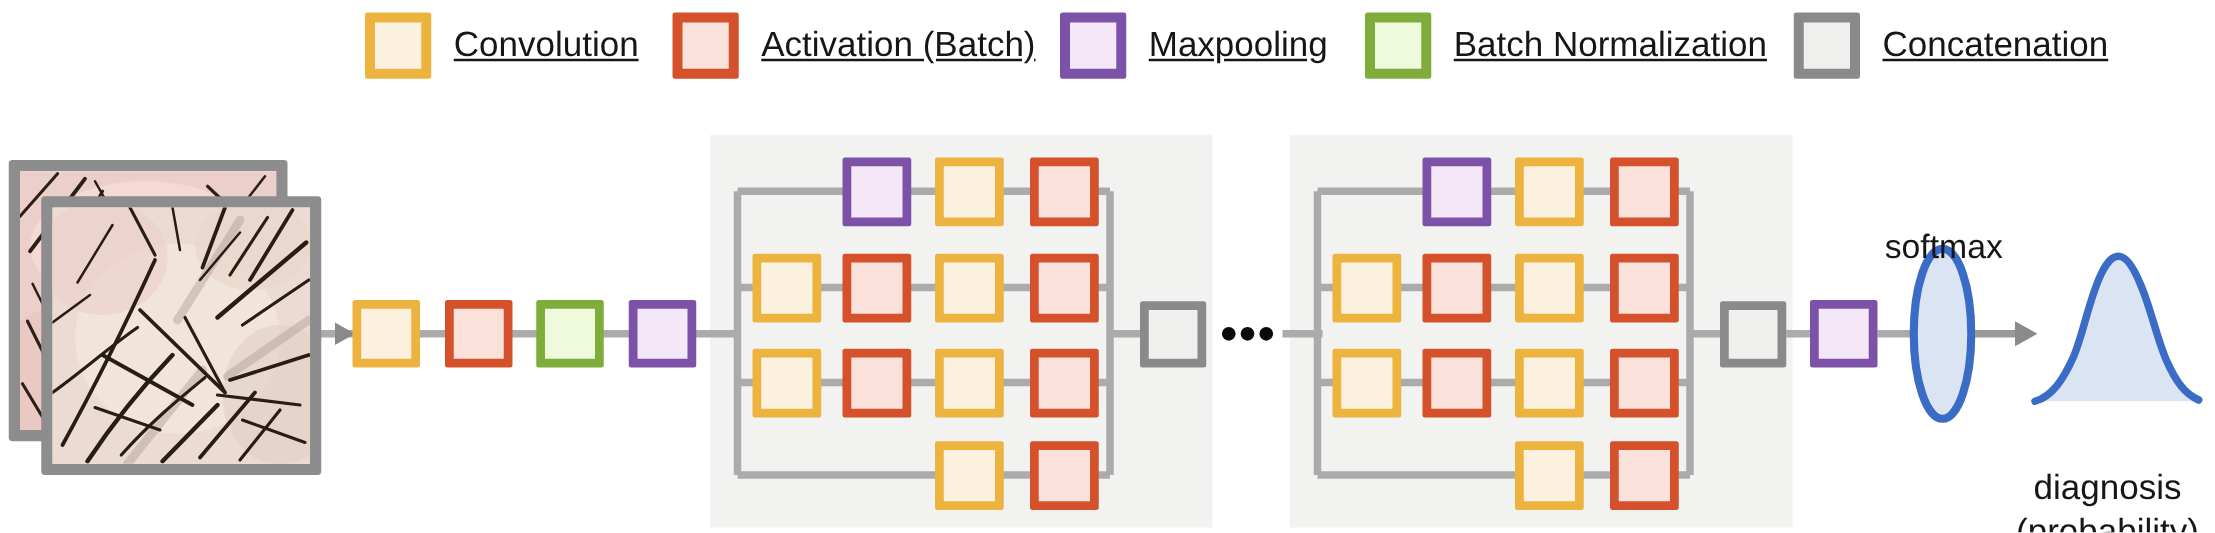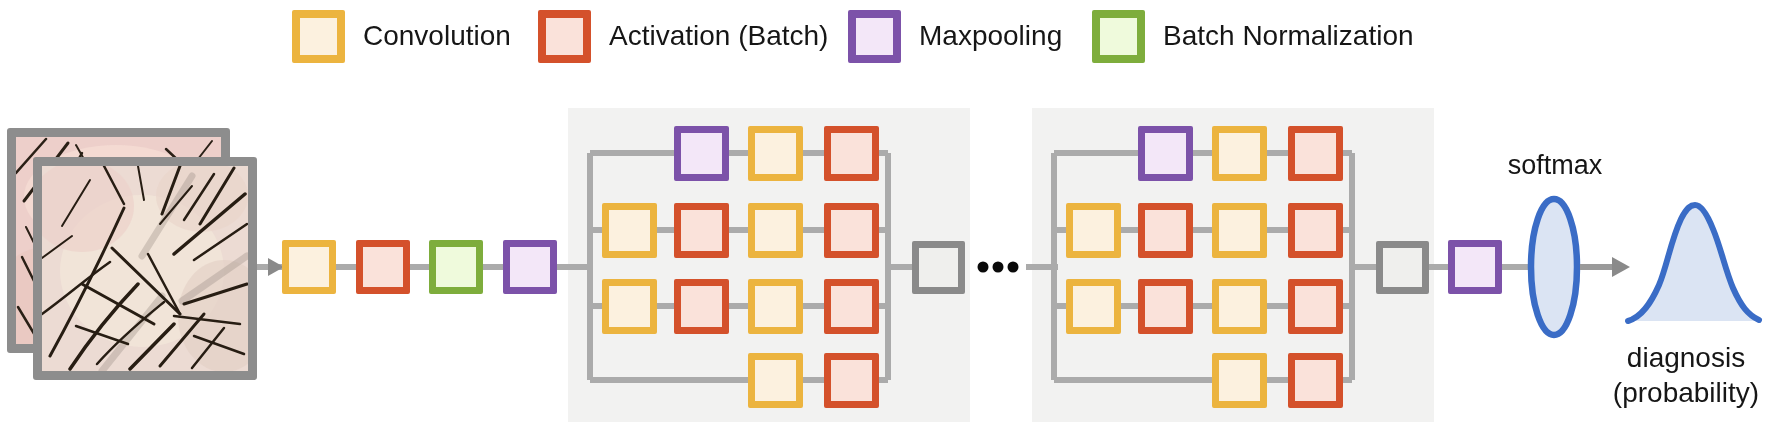--- a/index.html
+++ b/index.html
@@ -3,24 +3,24 @@
 <meta charset="utf-8">
 <style>
   html,body{margin:0;padding:0;background:#ffffff;}
   body{font-family:"Liberation Sans",sans-serif;}
   .stage{position:relative;width:1772px;height:426px;background:#ffffff;overflow:hidden;}
   .panel{position:absolute;z-index:1;background:#f2f2f1;}
   #wires{position:absolute;left:0;top:0;z-index:2;}
   .node{position:absolute;z-index:3;box-sizing:border-box;border-style:solid;border-width:7px;border-radius:2px;}
   .legend-item{position:absolute;top:8px;height:56px;display:flex;align-items:center;gap:18px;z-index:3;}
   .lsq{display:inline-block;width:53px;height:53px;box-sizing:border-box;border:8px solid #000;border-radius:2px;flex:0 0 auto;}
-  .llabel{font-size:28px;color:#161616;white-space:nowrap;}
+  .llabel{font-size:28px;color:#161616;white-space:nowrap;text-decoration:underline;}
   .frame{position:absolute;box-sizing:border-box;border:9px solid #8d8d8d;border-radius:3px;z-index:3;background:#fff;}
   .frame svg{display:block;}
-  .caption{position:absolute;z-index:4;color:#161616;text-align:center;}
+  .caption{position:absolute;z-index:4;color:#161616;text-align:center;margin-top:32px;}
   #softmax-label{left:1490px;top:150px;width:130px;font-size:27px;line-height:30px;}
   #diagnosis-label{left:1594px;top:340px;width:184px;font-size:28px;line-height:35px;}
 </style>
 </head>
 <body>
 
 <div class="stage" id="stage">
     <div class="panel" style="left: 1032px; top: 108px; width: 402px; height: 314px; background: rgb(242, 242, 241);"></div>
     <div class="panel" style="left: 568px; top: 108px; width: 402px; height: 314px; background: rgb(242, 242, 241);"></div>
 
@@ -32,20 +32,24 @@
     <span class="lsq" style="border-color: rgb(212, 81, 43); background: rgb(250, 226, 218);"></span>
     <span class="llabel">Activation (Batch)</span>
   </div>
   <div class="legend-item" style="left:1092px">
     <span class="lsq" style="border-color: rgb(126, 173, 60); background: rgb(239, 250, 220);"></span>
     <span class="llabel">Batch Normalization</span>
   </div>
   <div class="legend-item" style="left:848px">
     <span class="lsq" style="border-color: rgb(124, 82, 169); background: rgb(243, 231, 248);"></span>
     <span class="llabel">Maxpooling</span>
+  </div>
+  <div class="legend-item" style="left:1435px">
+    <span class="lsq" style="border-color: rgb(138, 138, 138); background: rgb(239, 239, 237);"></span>
+    <span class="llabel">Concatenation</span>
   </div>
 
   <div class="frame" style="left:7px;top:128px;width:223px;height:225px;">
     <svg width="205" height="207" viewBox="0 0 205 207" preserveAspectRatio="none">
       <rect width="205" height="207" fill="#edcfca"></rect>
       <ellipse cx="100" cy="60" rx="92" ry="52" fill="#f4dcd4" opacity="0.85"></ellipse>
       <ellipse cx="30" cy="170" rx="55" ry="60" fill="#e7c4bd" opacity="0.6"></ellipse>
       <g stroke="#2a2016" stroke-linecap="round" fill="none">
         <path d="M8,64 L52,6" stroke-width="3"></path>
         <path d="M0,36 L30,2" stroke-width="2.5"></path>

